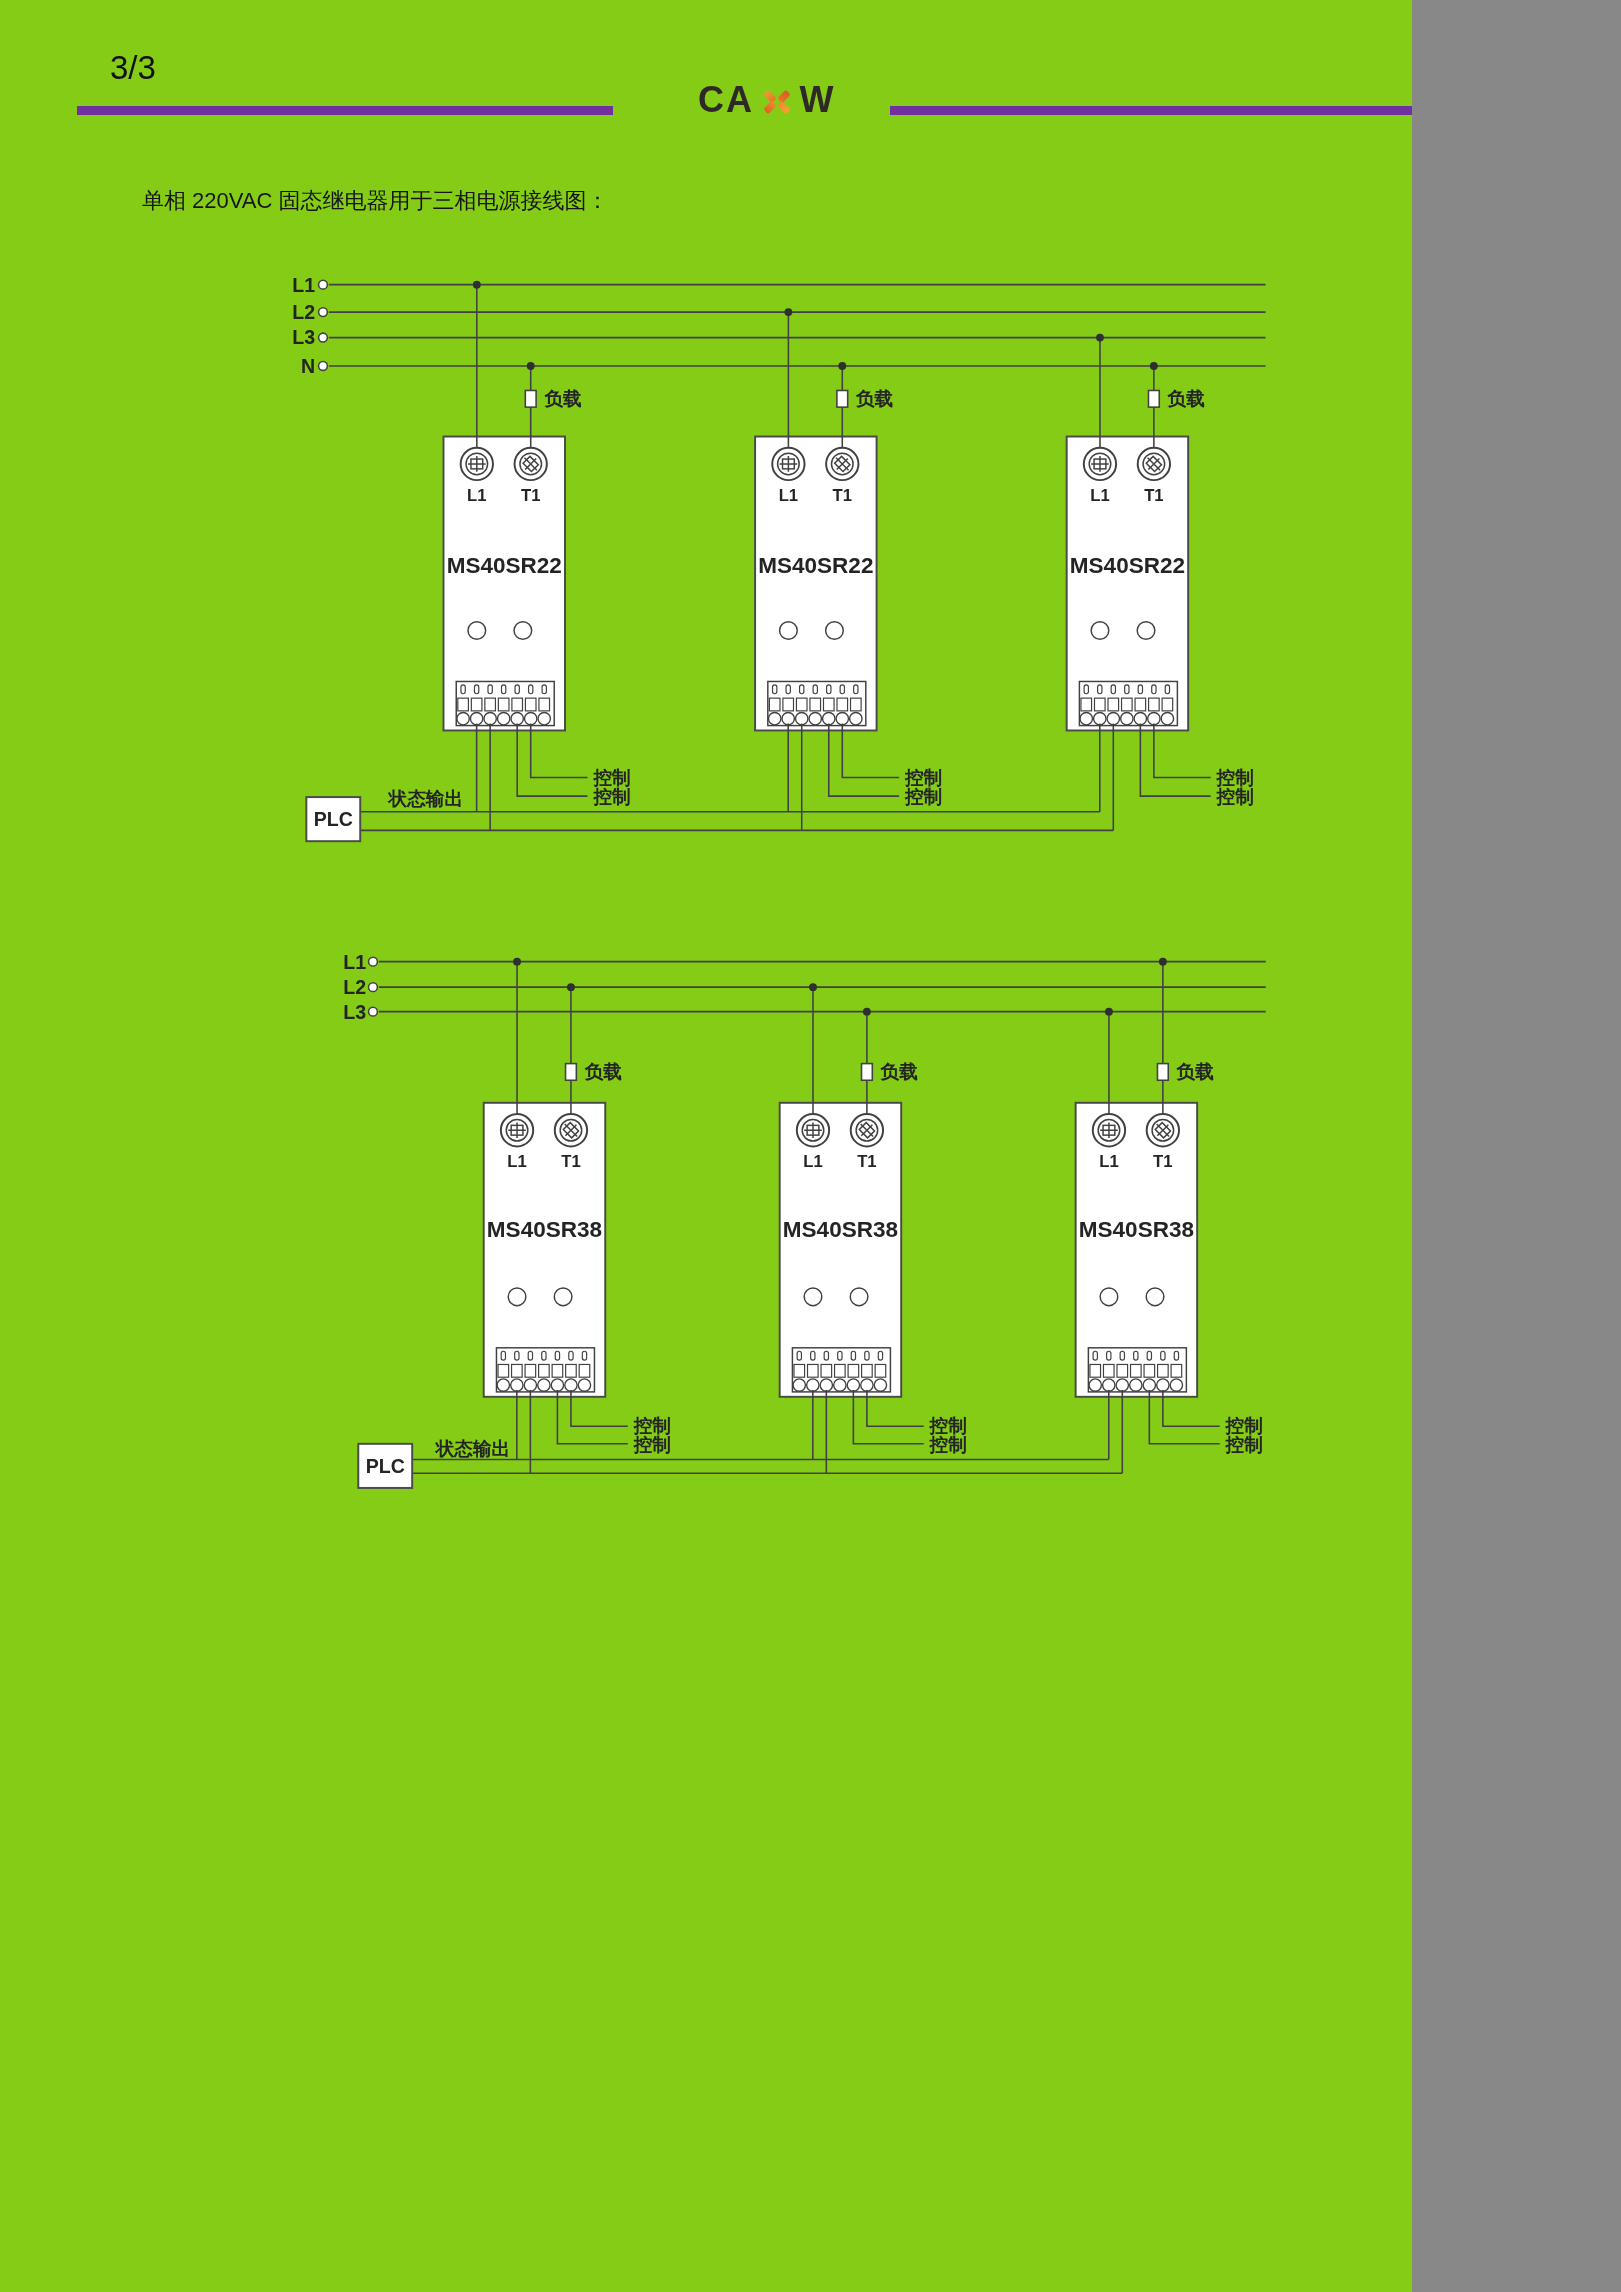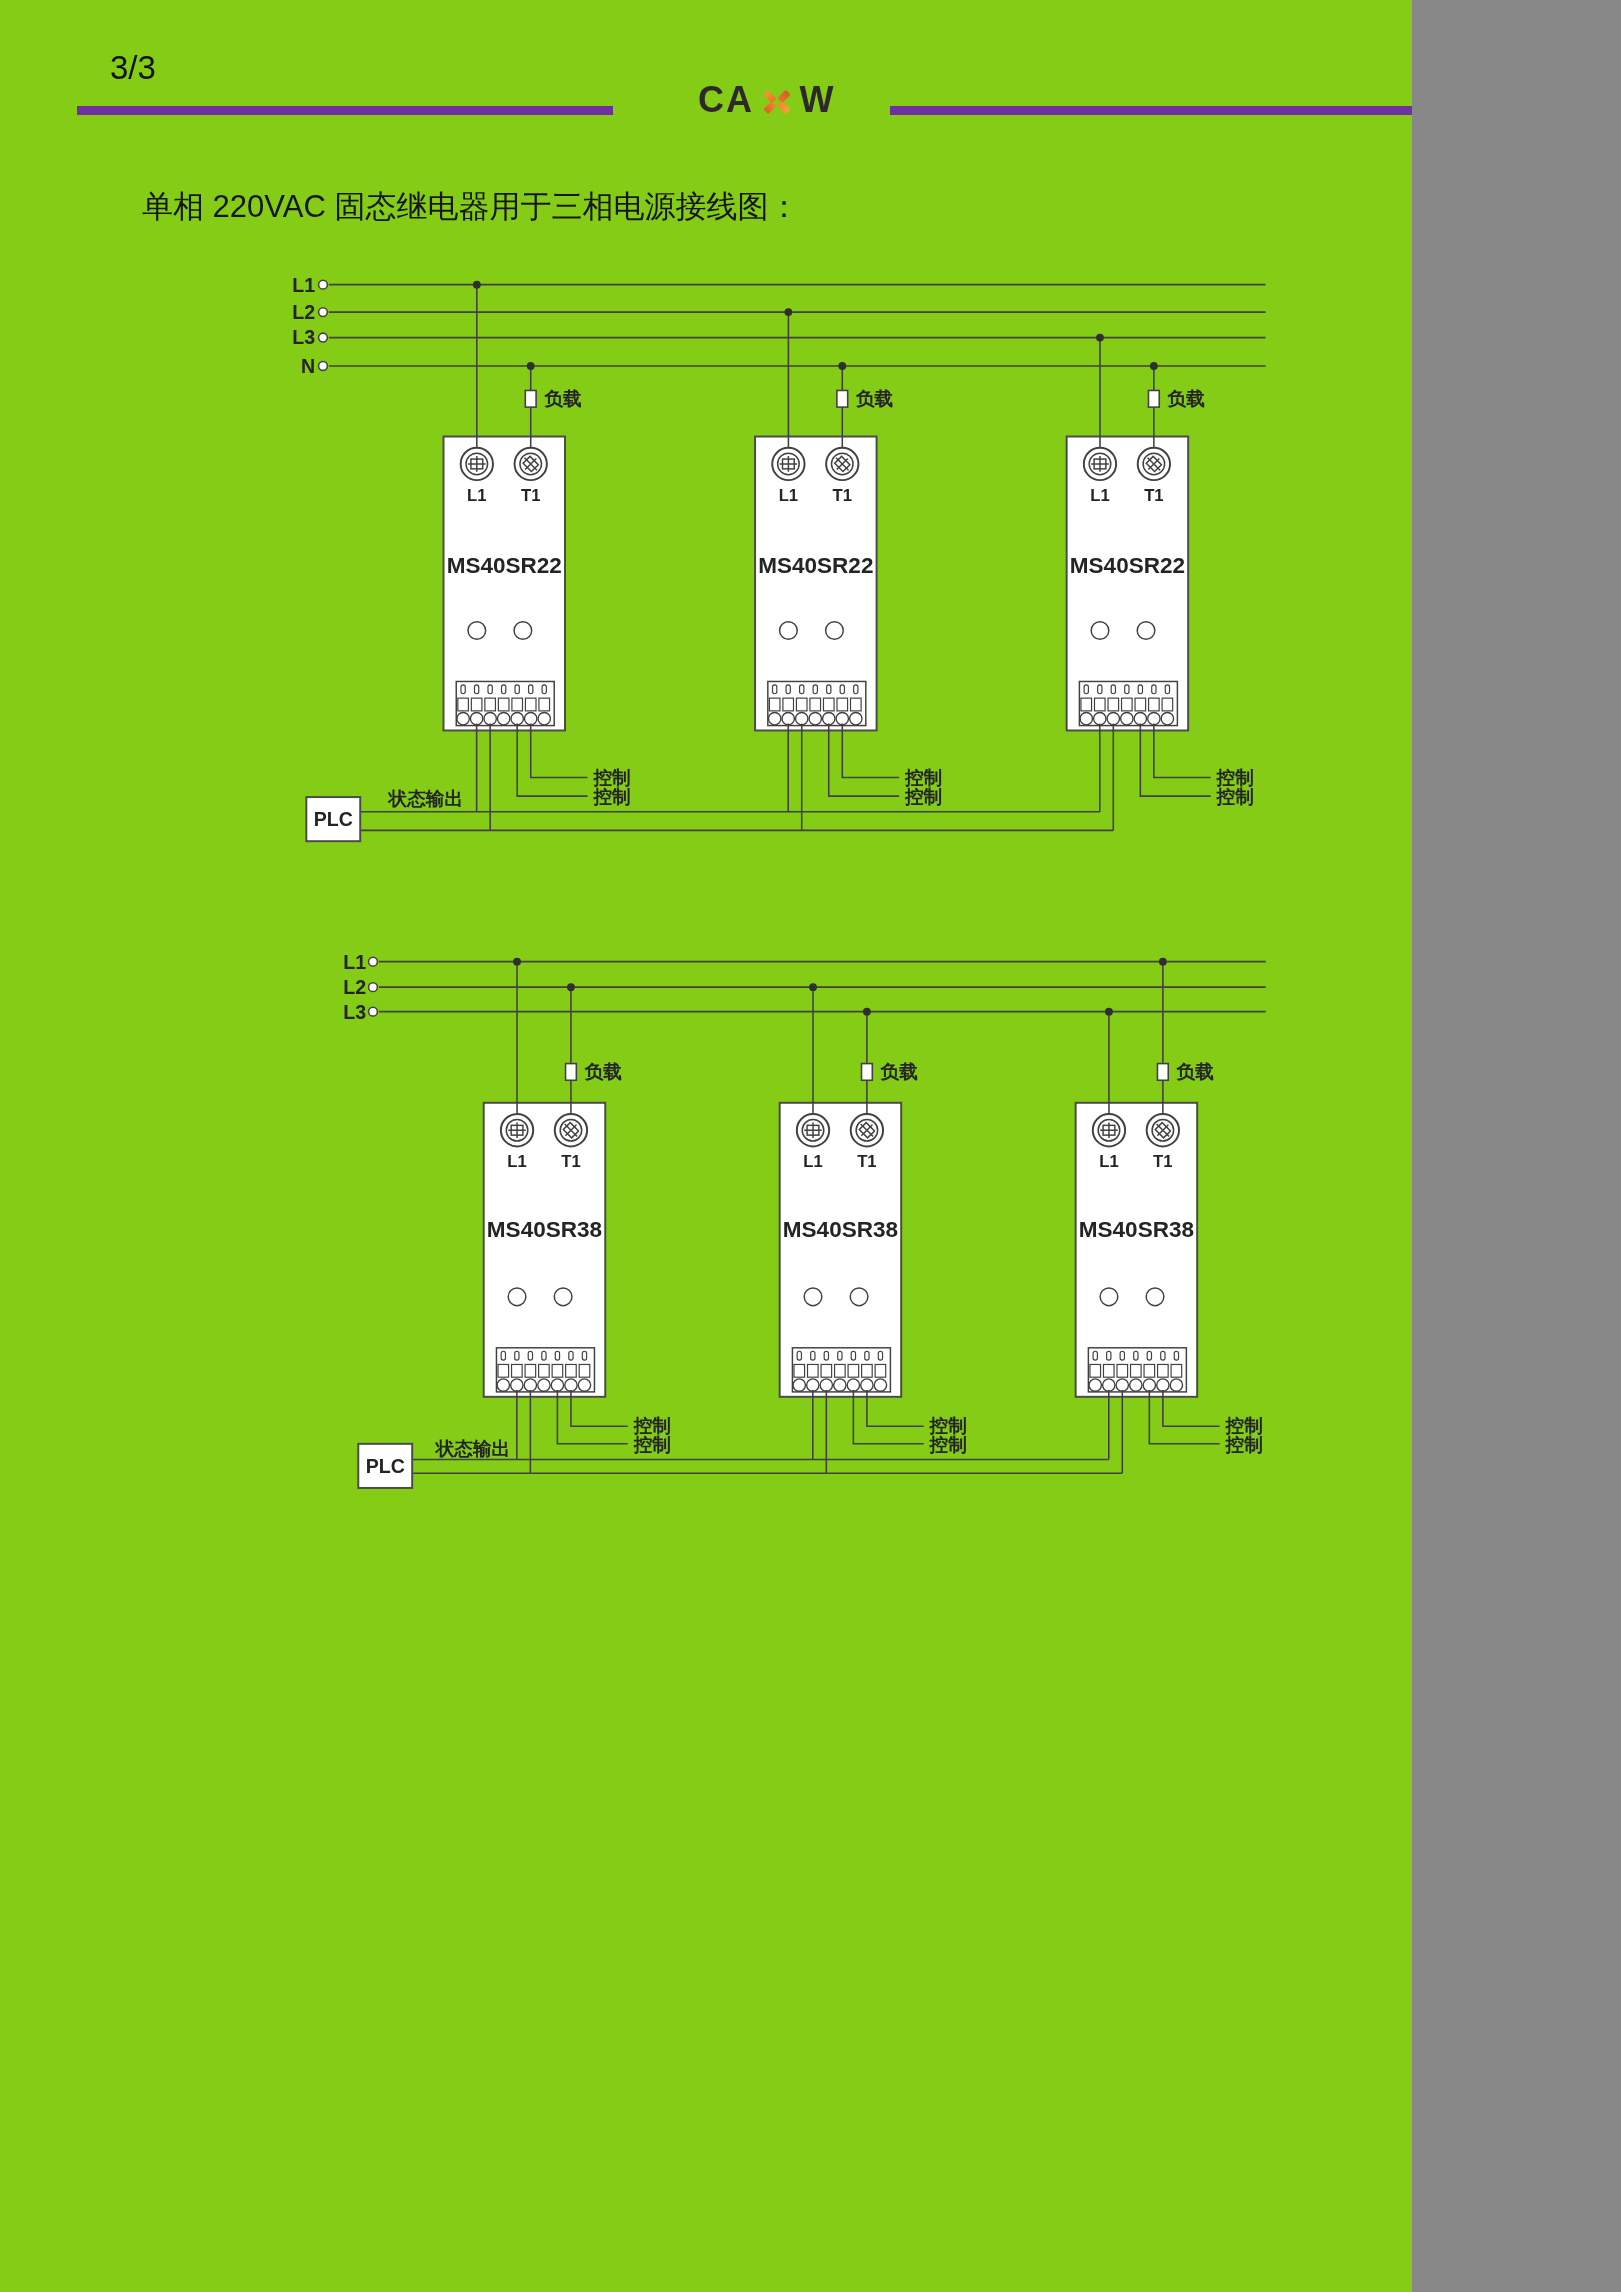--- a/index.html
+++ b/index.html
@@ -11,21 +11,21 @@
   .rule-left{left:77px;width:536px;}
   .rule-right{left:890px;width:653px;}
   .logo{left:698px;top:82px;display:flex;align-items:center;gap:9px;}
   .logo .lt{font-size:36px;font-weight:bold;letter-spacing:2px;color:#2E2927;line-height:1;}
   .xmark{position:relative;width:25.5px;height:25.5px;display:inline-block;margin:3.9px 1px 0 1px;}
   .xmark span{position:absolute;width:11.8px;height:6.9px;border-radius:2px;}
   .xmark .tl{left:0;top:3.9px;transform:rotate(45deg);background:linear-gradient(90deg,#F09A30,#E8742B);}
   .xmark .tr{right:0;top:3.9px;transform:rotate(-45deg);background:linear-gradient(270deg,#DD5A26,#E8742B);}
   .xmark .bl{left:0;bottom:3.9px;transform:rotate(-45deg);background:linear-gradient(90deg,#E05E27,#EF8A2E);}
   .xmark .br{right:0;bottom:3.9px;transform:rotate(45deg);background:linear-gradient(270deg,#F5A233,#EF8A2E);}
-  .sec-title{font-size:31px;color:#161616;left:142px;white-space:nowrap;}
+  .sec-title{font-size:22px;color:#161616;left:142px;white-space:nowrap;}
 
   
   .w15{fill:none;stroke:#414141;stroke-width:1.5;}
   .w2{fill:#ffffff;stroke:#414141;stroke-width:2;}
   .box{fill:#ffffff;stroke:#4a4a4a;stroke-width:2;}
   .thin{fill:#ffffff;stroke:#414141;stroke-width:1.2;}
   .thin2{fill:#ffffff;stroke:#414141;stroke-width:1.4;}
   .wire{fill:none;stroke:#414141;stroke-width:1.6;}
   .bus{stroke:#414141;stroke-width:1.7;}
   .node{fill:#ffffff;stroke:#414141;stroke-width:1.6;}

